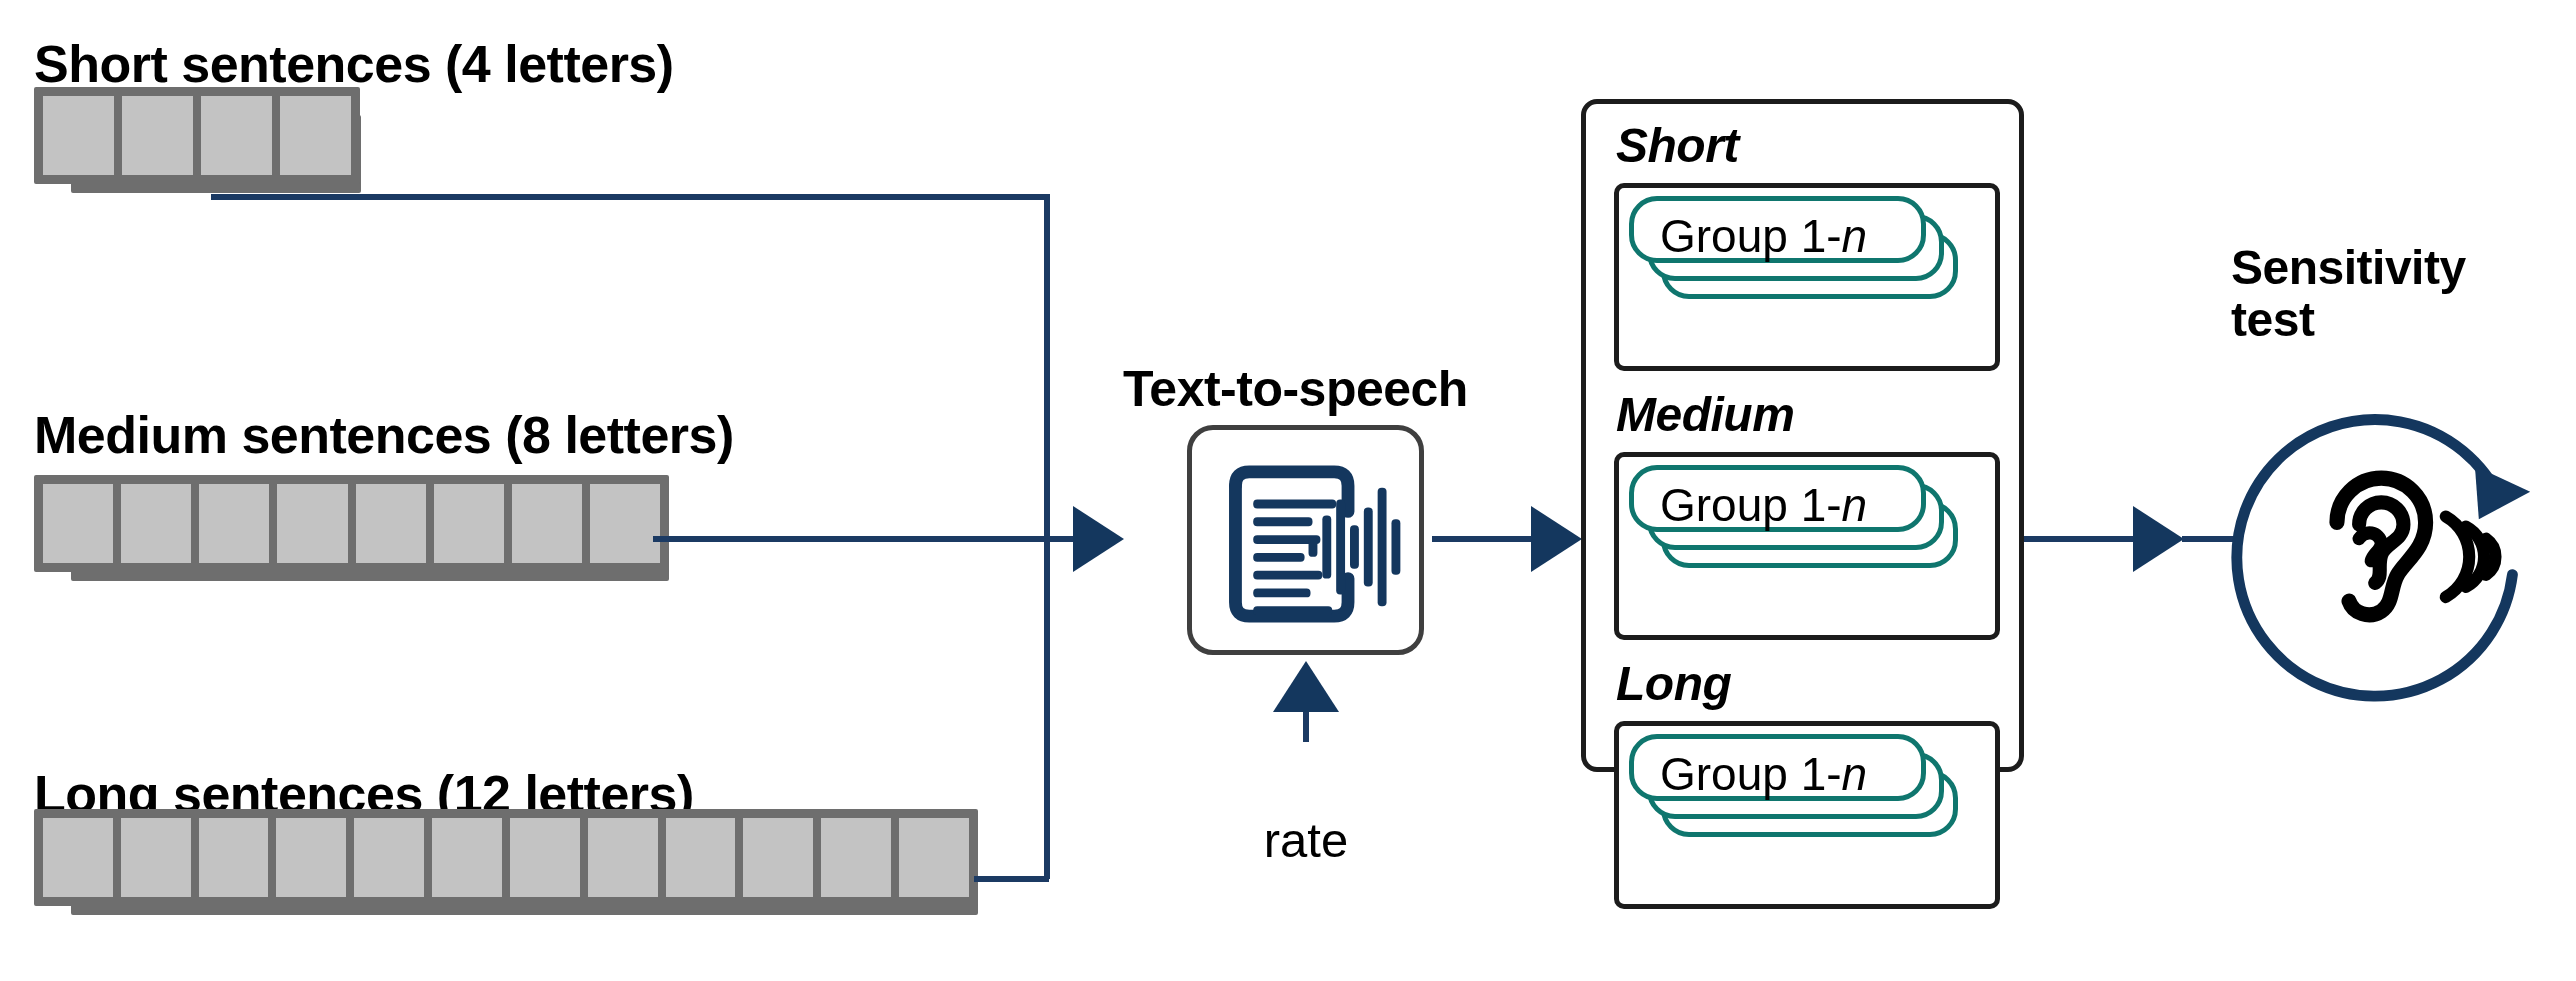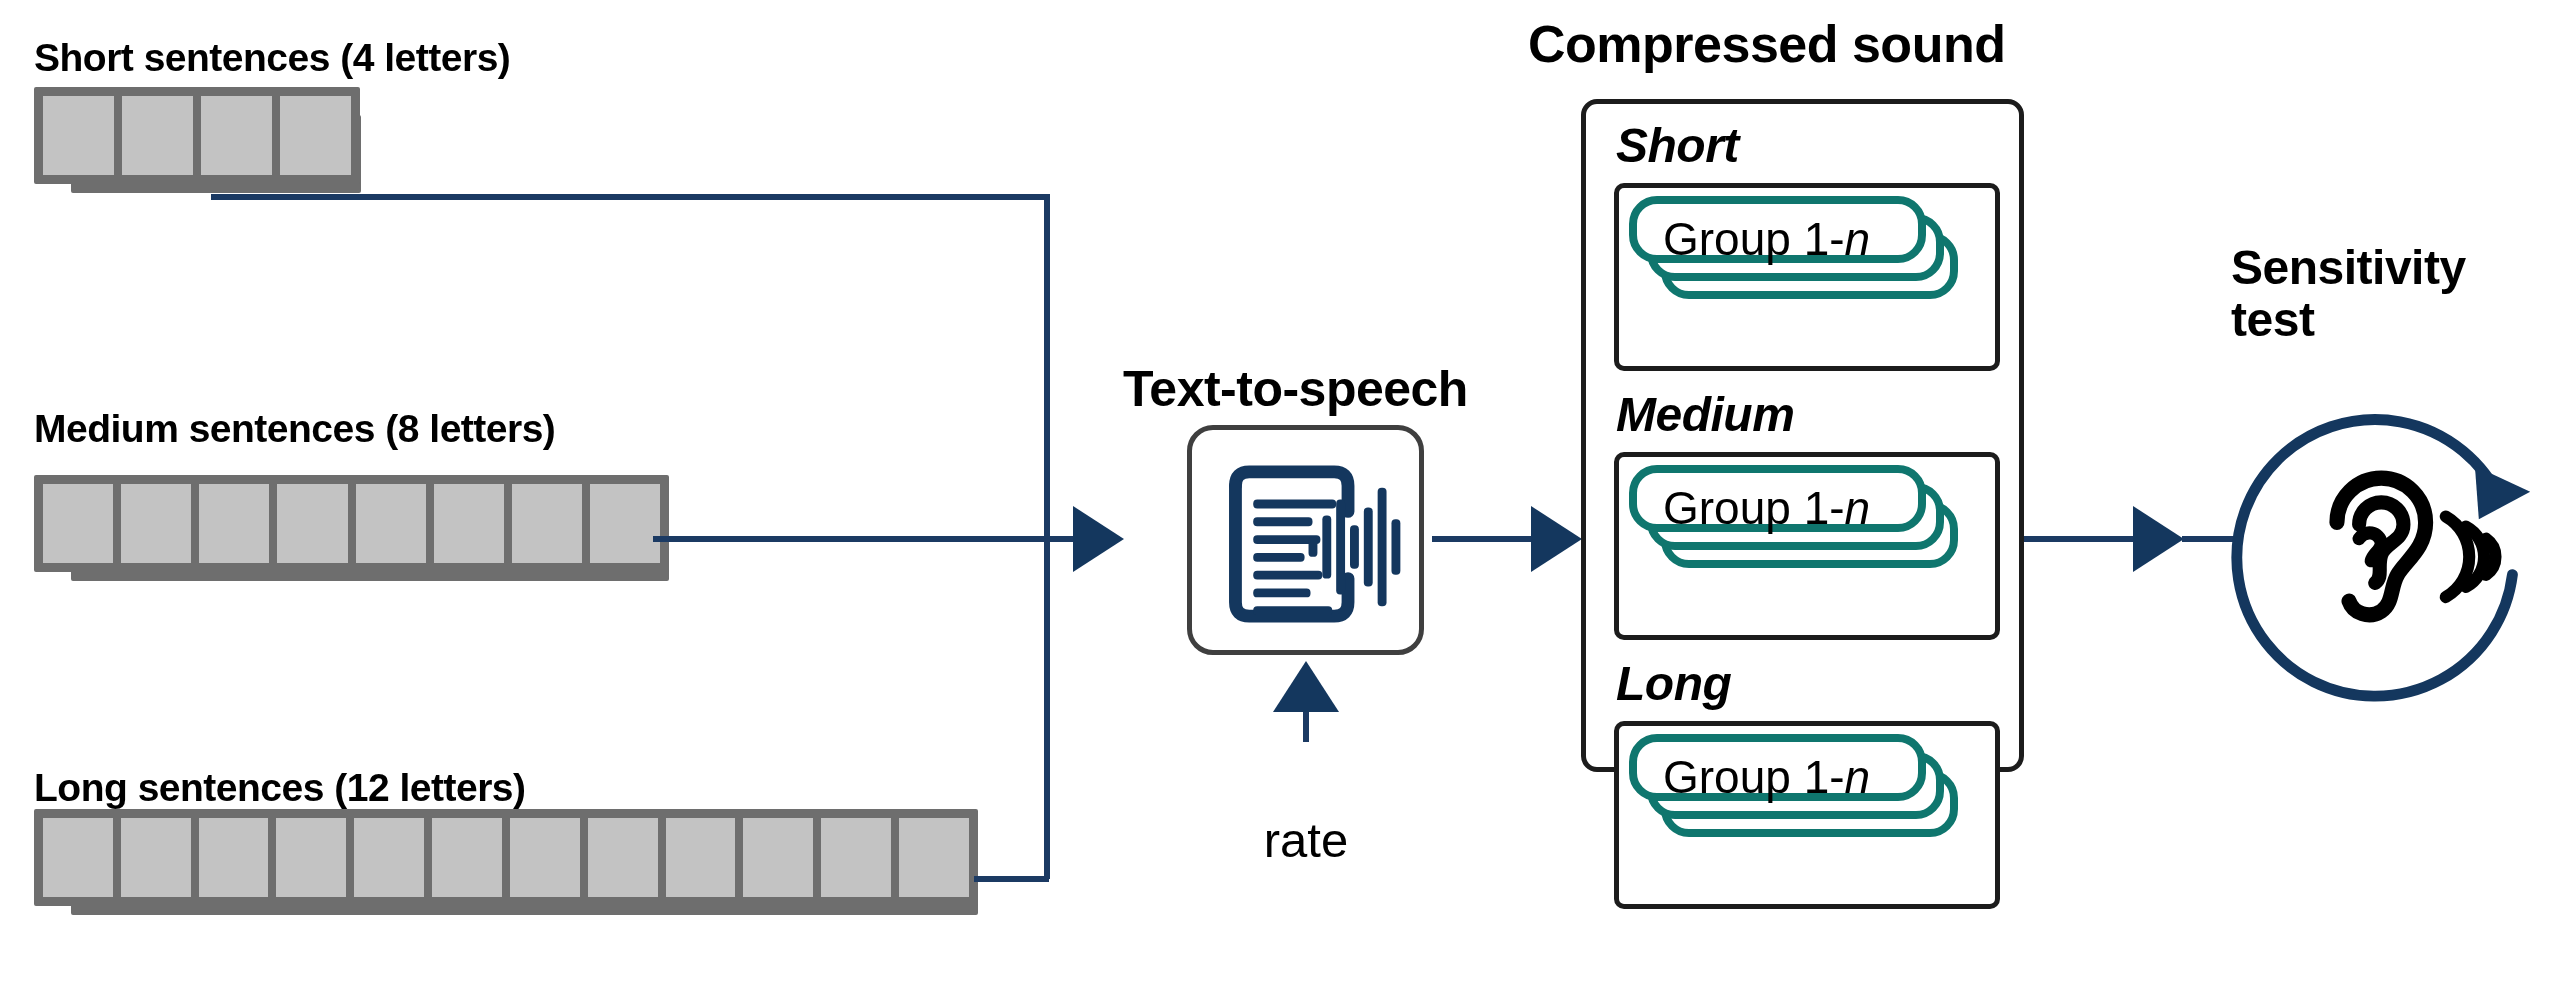--- a/index.html
+++ b/index.html
@@ -21,21 +21,21 @@
   
   .lbl {
     position: absolute;
     color: #000000;
     font-family: "Liberation Sans", sans-serif;
     font-weight: bold;
     white-space: nowrap;
     letter-spacing: -0.5px;
   }
   .lbl-group {          
-    font-size: 39px;
+    font-size: 52px;
     line-height: 1;
   }
   .lbl-tts {
     font-size: 50px;
     line-height: 1;
   }
   .lbl-cs {
     font-size: 52px;
     line-height: 1;
   }
@@ -136,21 +136,21 @@
   .cs-outer {
     position: absolute;
     box-sizing: border-box;
     border: 5px solid #1c1c1c;
     border-radius: 10px;
     background: #ffffff;
   }
   .grp {
     position: absolute;
     box-sizing: border-box;
-    border: 8px solid #0f766e;
+    border: 5px solid #0f766e;
     border-radius: 28px;
     background: #ffffff;
   }
   .grp-label {
     position: absolute;
     font-family: "Liberation Sans", sans-serif;
     font-weight: normal;
     font-size: 46px;
     color: #000;
     white-space: nowrap;
@@ -257,21 +257,20 @@
   <div class="line-v" style="left:1303px; top:683px; height:59px;"></div>
   <div class="arrow-u" style="left:1273px; top:661px;"></div>
   <div class="lbl-plain" style="left:1128px; top:760px; width:356px;">
     <br>
     <span>rate</span>
   </div>
 
   <div class="line-h" style="left:1432px; top:536px; width:99px;"></div>
   <div class="arrow-r" style="left:1531px; top:506px;"></div>
 
-  <div class="lbl lbl-cs" style="left:1528px; top:18px;">Compressed sound</div>
 
   <div class="cs-panel" style="left:1581px; top:99px; width:443px; height:673px;">
 
     <div class="cs-sub-label" style="left:30px; top:18px;">Short</div>
     <div class="cs-outer" style="left:28px; top:79px; width:386px; height:188px;">
       <div class="grp" style="left:42px; top:44px; width:297px; height:67px;"></div>
       <div class="grp" style="left:28px; top:26px; width:297px; height:67px;"></div>
       <div class="grp" style="left:10px; top:8px; width:297px; height:67px;">
         <span class="grp-label" style="left:26px; top:12px;">
           <span>Group 1-</span><i>n</i>

